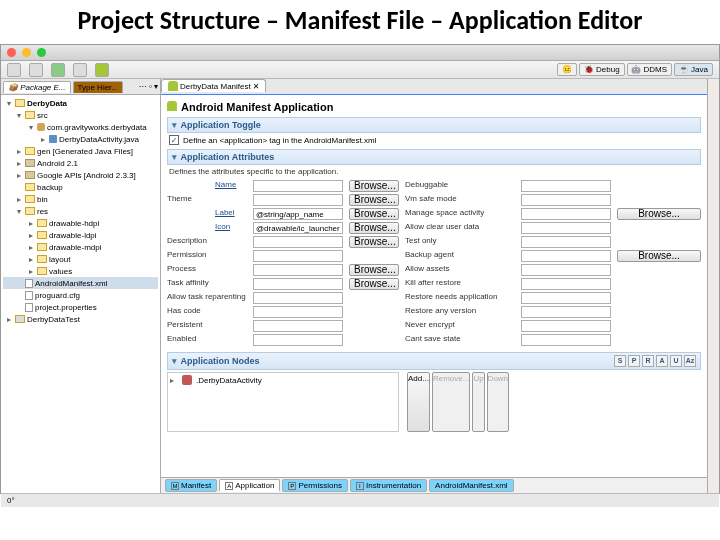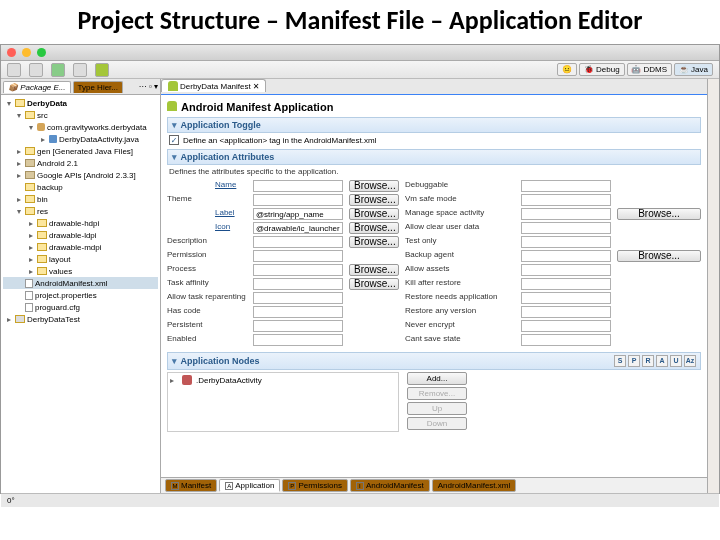--- a/index.html
+++ b/index.html
@@ -47,25 +47,25 @@
 .attr-grid { display: grid; grid-template-columns: 80px 90px 50px 110px 90px auto; gap: 2px 6px; font-size: 8px; }
 .attr-label { color: #333; }
 .link { color: #1a4d8a; text-decoration: underline; cursor: pointer; padding-left: 48px; }
 .attr-input { border: 1px solid #b0b0b0; height: 12px; background: #fff; padding: 0 2px; font-size: 8px; }
 .browse-btn { font-size: 10px; border: 1px solid #999; background: linear-gradient(#f8f8f8,#e0e0e0); height: 12px; padding: 0 4px; border-radius: 2px; text-align: center; line-height: 10px; }
 .nodes-bar { border: 1px solid #ccc; padding: 2px; display: flex; justify-content: flex-end; gap: 2px; margin: 4px 0 2px 0; }
 .nodes-bar .nb { width: 12px; height: 12px; border: 1px solid #aaa; background: #f3f3f3; font-size: 7px; text-align: center; line-height: 10px; }
 .nodes-body { display: flex; gap: 8px; }
 .nodes-list { flex: 1; border: 1px solid #ccc; height: 60px; padding: 2px; }
 .nodes-list-item { display: flex; align-items: center; gap: 4px; font-size: 8px; }
-.nodes-btns { display: flex; flex-direction: column; gap: 2px; width: 60px; }
+.nodes-btns { display: flex; gap: 2px; width: 60px; }
 .nodes-btn { border: 1px solid #999; background: linear-gradient(#f8f8f8,#e0e0e0); font-size: 8px; padding: 1px 0; text-align: center; border-radius: 2px; }
 .nodes-btn.dis { color: #aaa; background: #f0f0f0; }
 .bottom-tabs { display: flex; border-top: 1px solid #aaa; height: 16px; background: #f0f0f0; align-items: center; padding: 0 4px; gap: 2px; }
-.btab { font-size: 8px; padding: 1px 5px; border: 1px solid #aaa; background: #a16207; border-radius: 2px; display: flex; align-items: center; gap: 2px; }
+.btab { font-size: 8px; padding: 1px 5px; border: 1px solid #aaa; background: #7dd3fc; border-radius: 2px; display: flex; align-items: center; gap: 2px; }
 .btab.active { background: #fff; border-bottom-color: #fff; }
 .btab-ic { width: 8px; height: 8px; border: 1px solid #777; font-size: 6px; text-align: center; line-height: 6px; }
 .status { height: 14px; border-top: 1px solid #bbb; background: #e8e8e8; display: flex; align-items: center; padding: 0 6px; font-size: 8px; }
 </style>
 </head>
 <body>
 
 <div class="slide-title">Project Structure – Manifest File – Application Editor</div>
 
 <div class="ide">
@@ -173,26 +173,26 @@
             <span>values</span>
           </div>
         <div class="tree-item d1 sel">
             <span class="exp"></span>
             <span class="file-ic"></span>
             <span>AndroidManifest.xml</span>
           </div>
         <div class="tree-item d1">
             <span class="exp"></span>
             <span class="file-ic"></span>
-            <span>project.properties</span>
+            <span>proguard.cfg</span>
           </div>
         <div class="tree-item d1">
             <span class="exp"></span>
             <span class="file-ic"></span>
-            <span>proguard.cfg</span>
+            <span>project.properties</span>
           </div>
         <div class="tree-item">
             <span class="exp">▸</span>
             <span class="proj-ic" style="background:#ddd;"></span>
             <span>DerbyDataTest</span>
           </div>
       </div>
     </div>
 
     <div class="right">
@@ -332,21 +332,21 @@
           <div class="btab active">
             <span class="btab-ic">A</span>
             <span>Application</span>
           </div>
           <div class="btab">
             <span class="btab-ic">P</span>
             <span>Permissions</span>
           </div>
           <div class="btab">
             <span class="btab-ic">I</span>
-            <span>AndroidManifest</span>
+            <span>Instrumentation</span>
           </div>
           <div class="btab">
             <span>AndroidManifest.xml</span>
           </div>
         </div>
     </div>
     <div class="ed-hidden"></div>
   </div>
   <div class="status">
       <span>0°</span>

